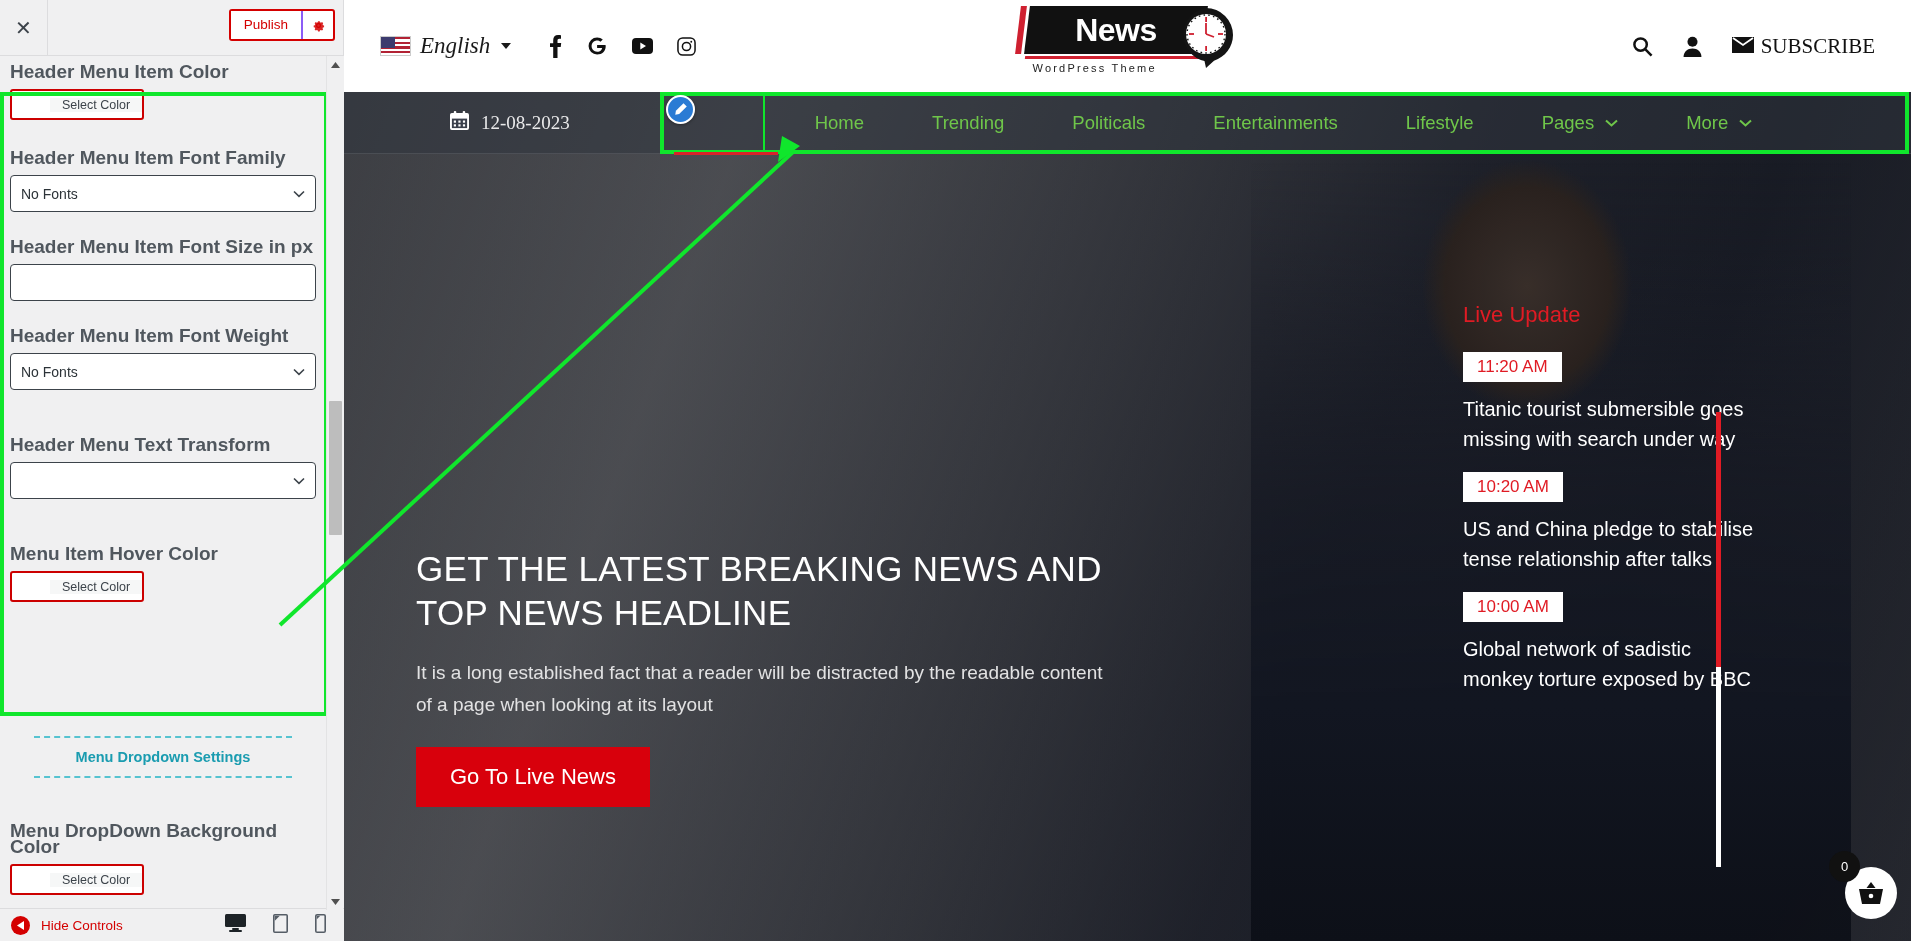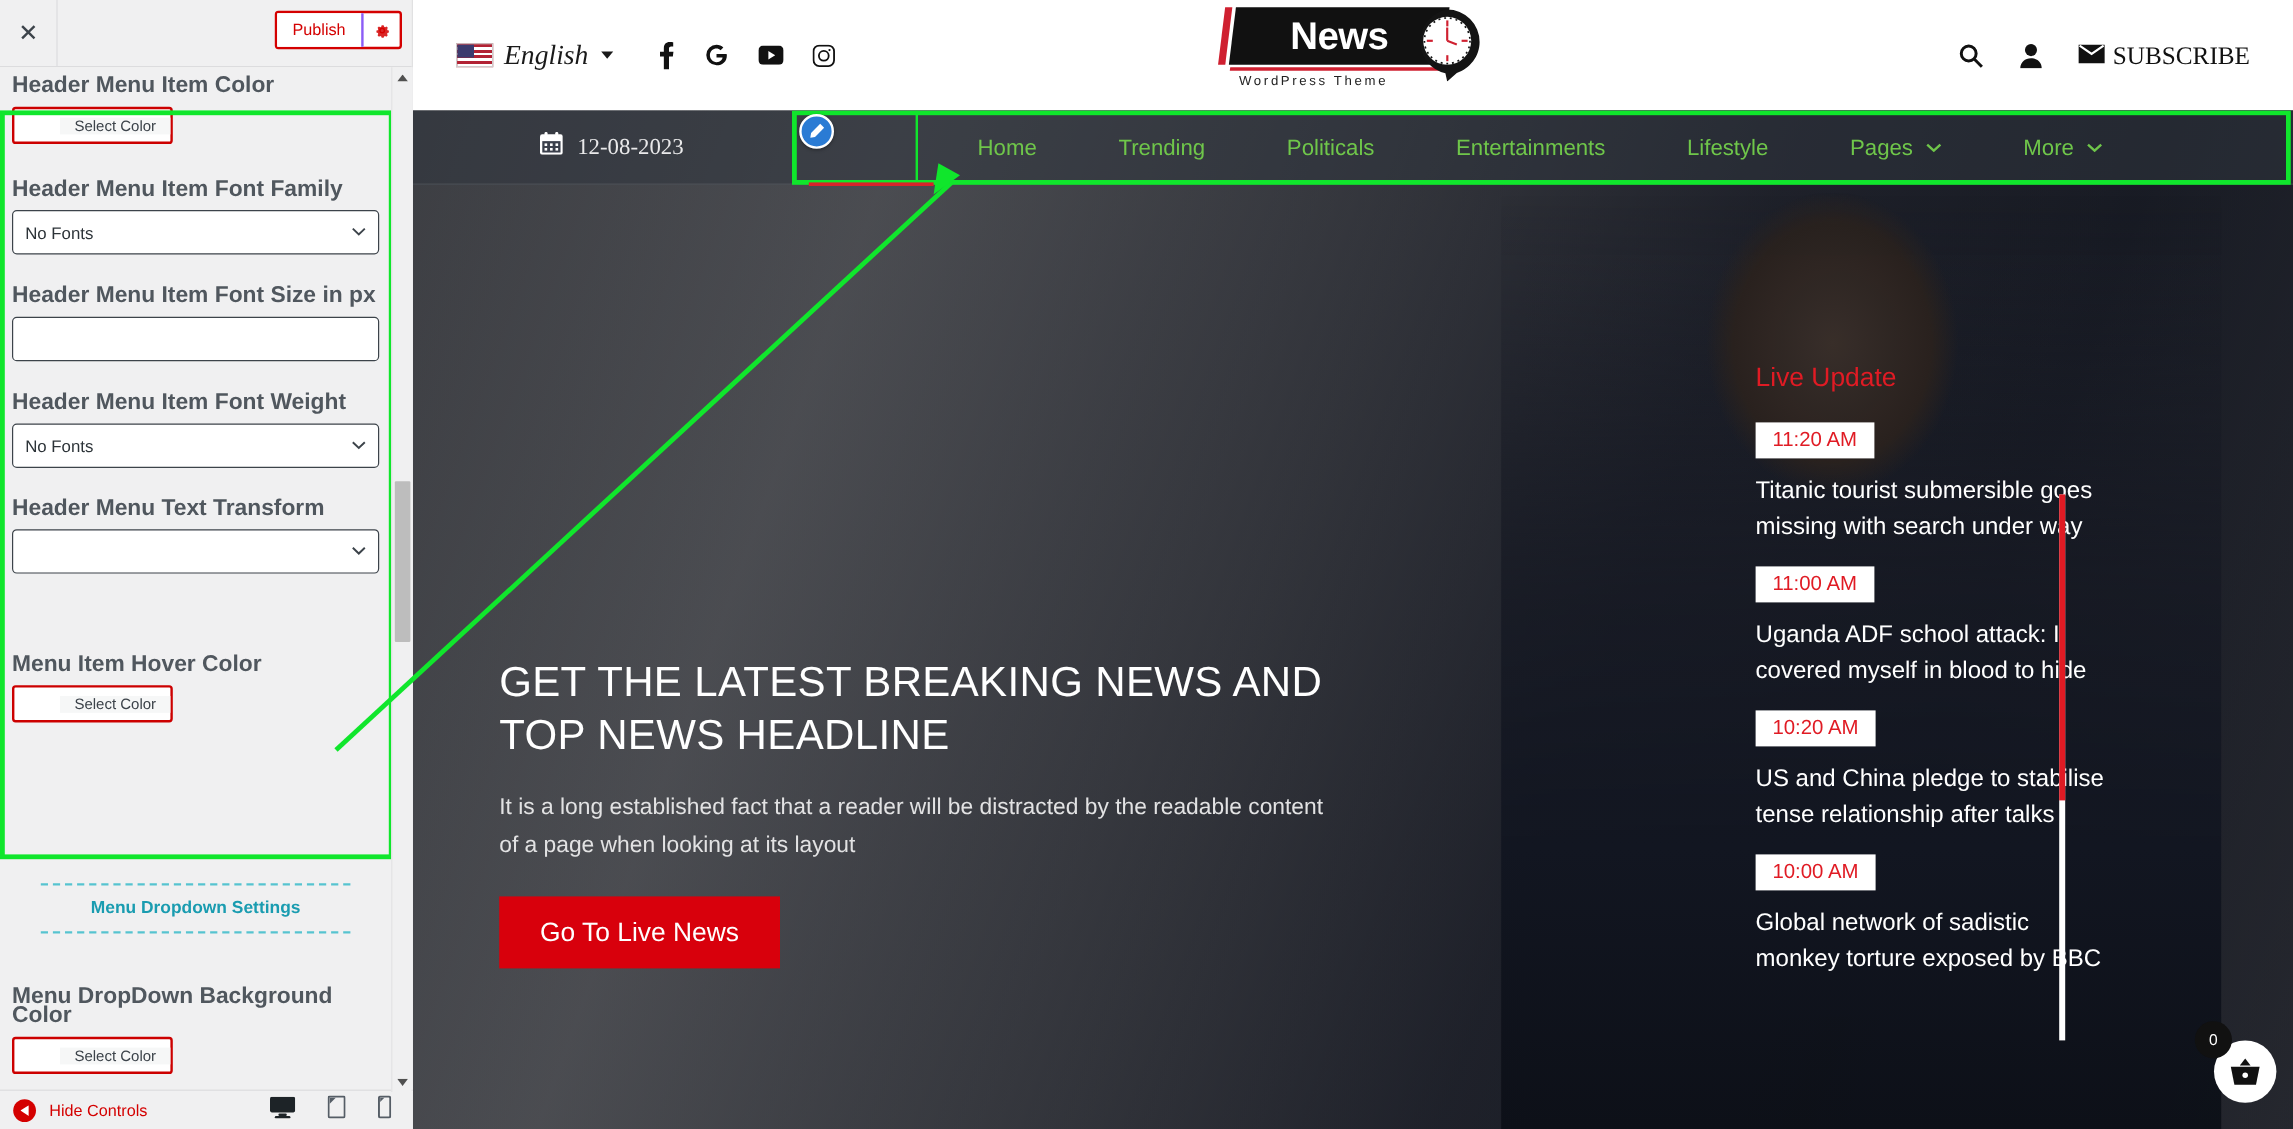--- a/index.html
+++ b/index.html
@@ -428,21 +428,21 @@
           <div class="cz-select">
             <span>No Fonts</span>
             <span class="chev">
               <svg width="12" height="8" viewBox="0 0 12 8" fill="none" stroke="#3c434a" stroke-width="1.6">
                   <path d="M1 1.5L6 6.3 11 1.5"></path>
                 </svg>
             </span>
           </div>
         </div>
 
-        <div class="ctrl" style="top:360px;">
+        <div class="ctrl" style="top:381px;">
           <div class="ctrl-label">Header Menu Text Transform</div>
           <div class="cz-select">
             <span></span>
             <span class="chev">
               <svg width="12" height="8" viewBox="0 0 12 8" fill="none" stroke="#3c434a" stroke-width="1.6">
                   <path d="M1 1.5L6 6.3 11 1.5"></path>
                 </svg>
             </span>
           </div>
         </div>
@@ -678,24 +678,20 @@
       </div>
 
       <div class="live-panel">
         <div class="live-title">Live Update</div>
 
         <div>
           <div class="live-time">11:20 AM</div>
           <div class="live-head">Titanic tourist submersible goes missing with search under way</div>
         </div>
         <div>
-          <div class="live-time">11:00 AM</div>
-          <div class="live-head">Uganda ADF school attack: I covered myself in blood to hide</div>
-        </div>
-        <div>
           <div class="live-time">10:20 AM</div>
           <div class="live-head">US and China pledge to stabilise tense relationship after talks</div>
         </div>
         <div>
           <div class="live-time">10:00 AM</div>
           <div class="live-head">Global network of sadistic monkey torture exposed by BBC</div>
         </div>
       </div>
 
       <div class="live-rail">

